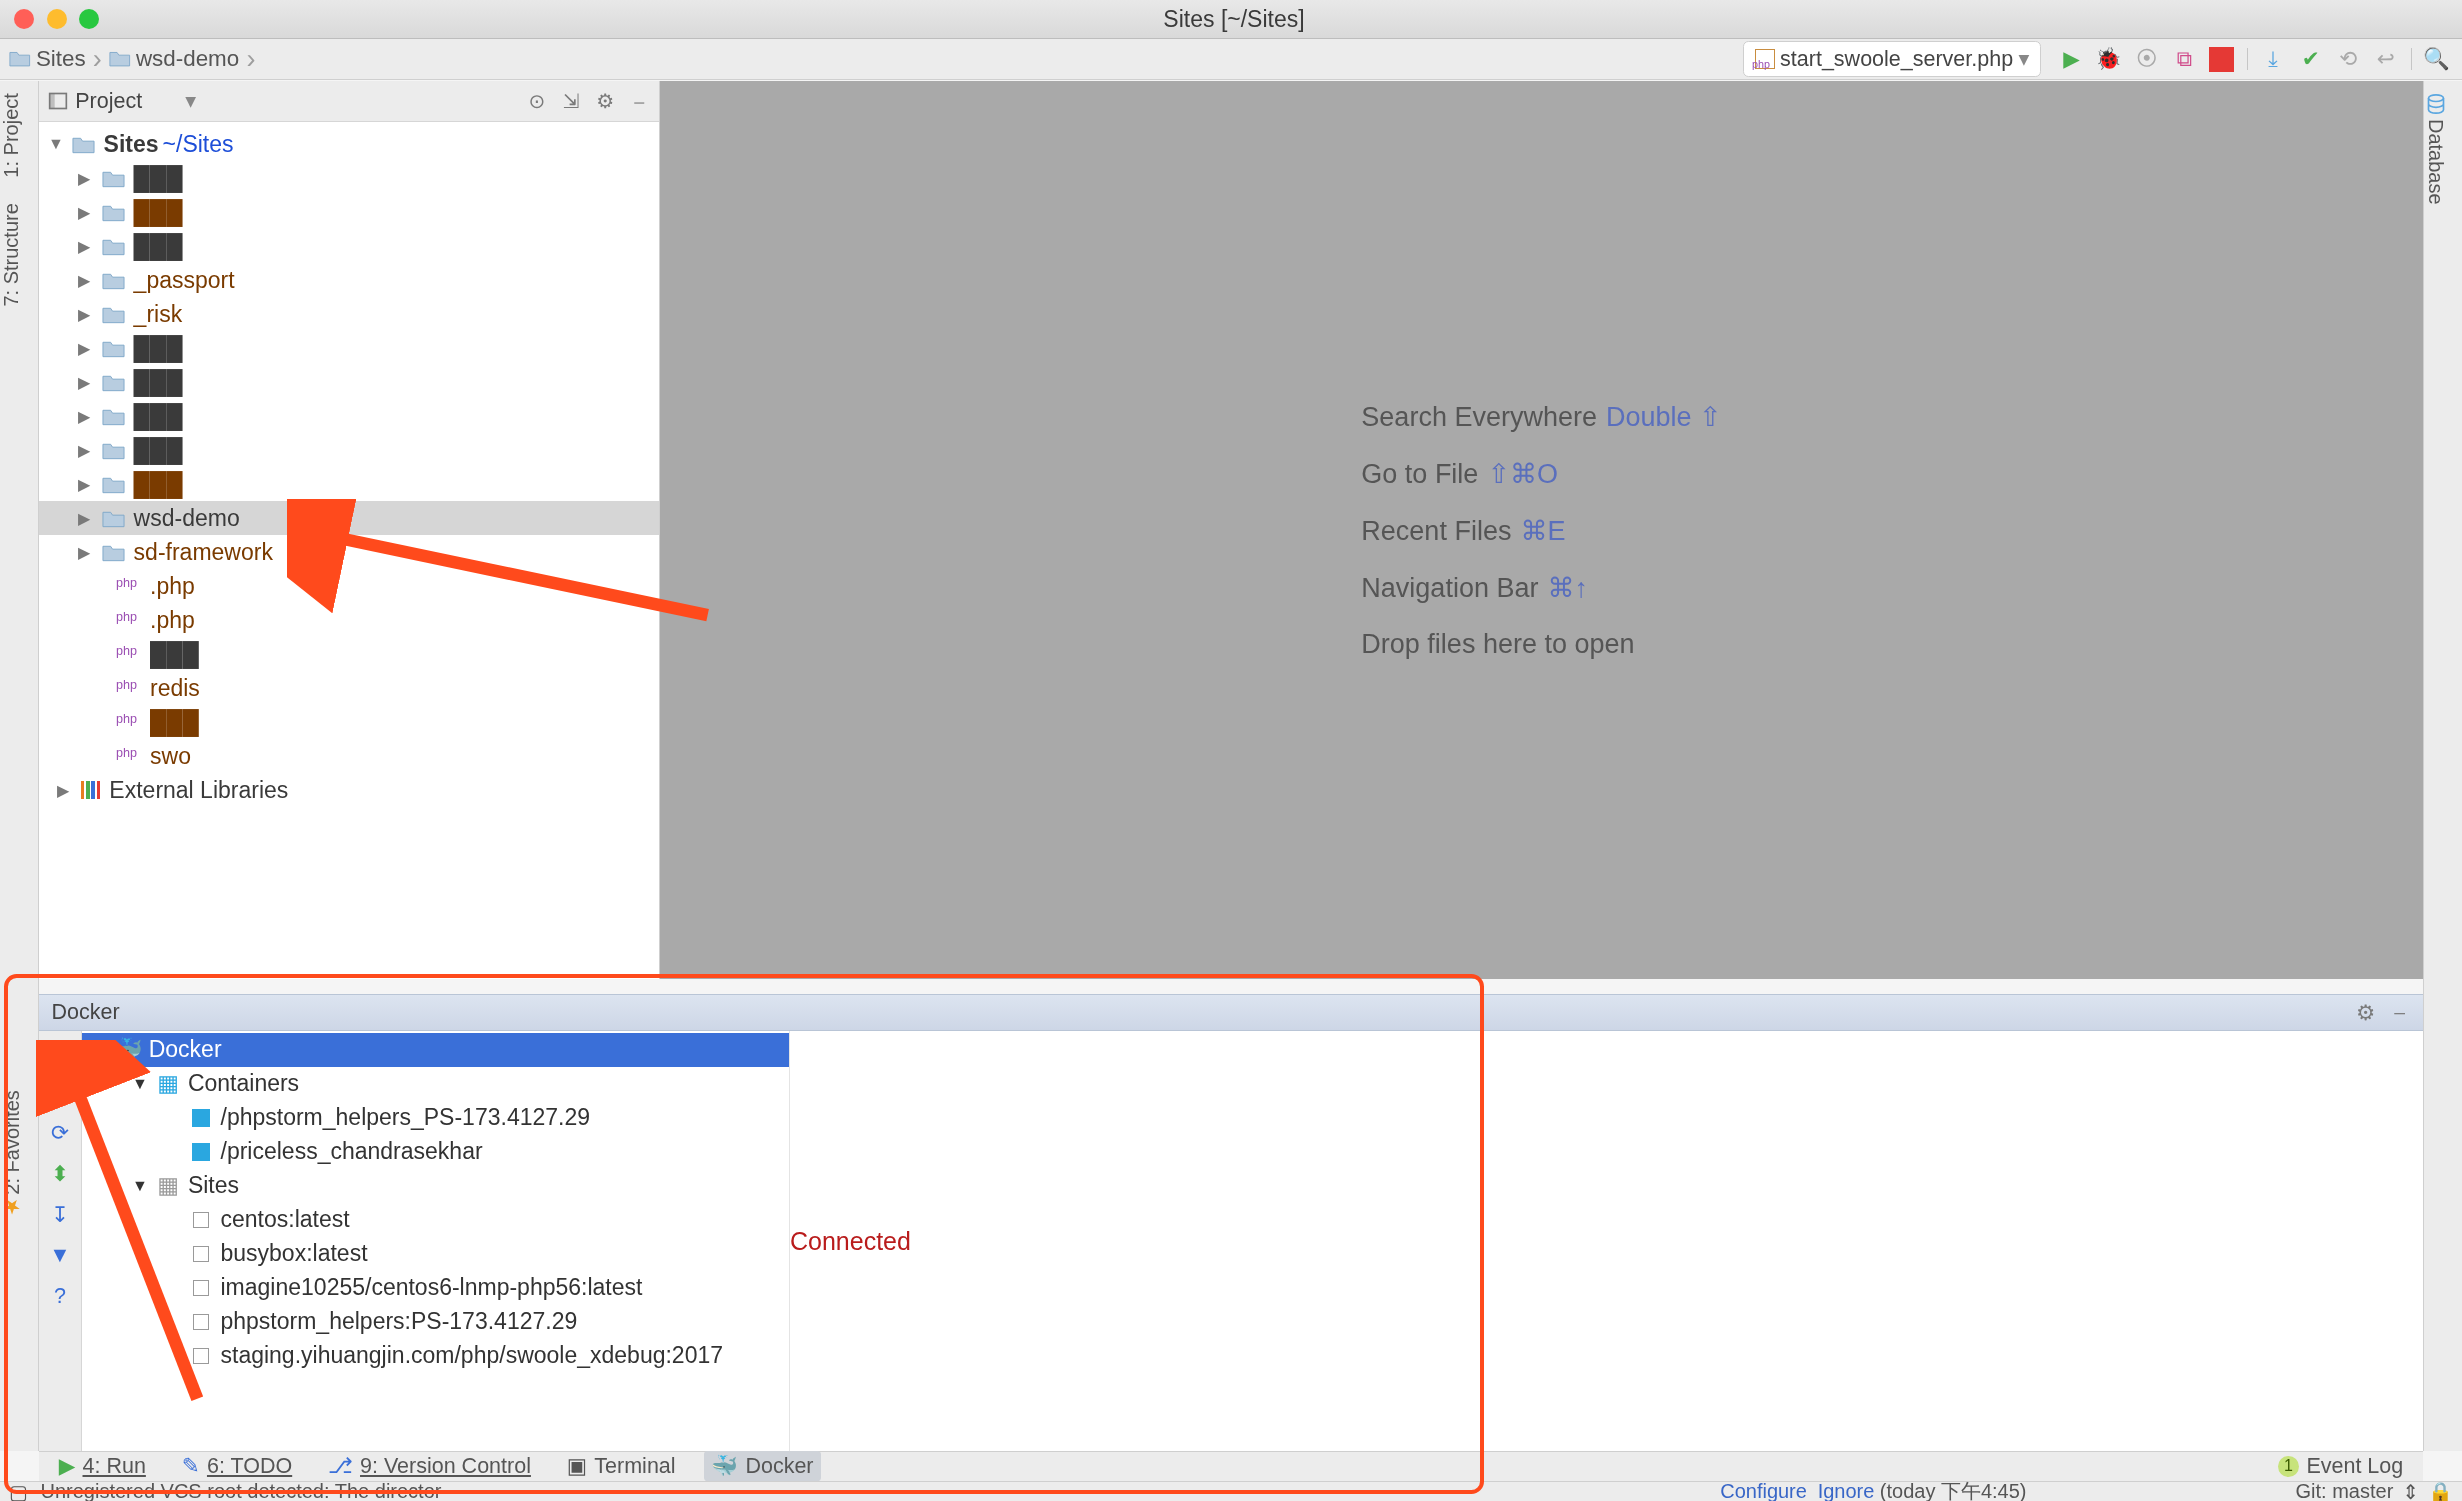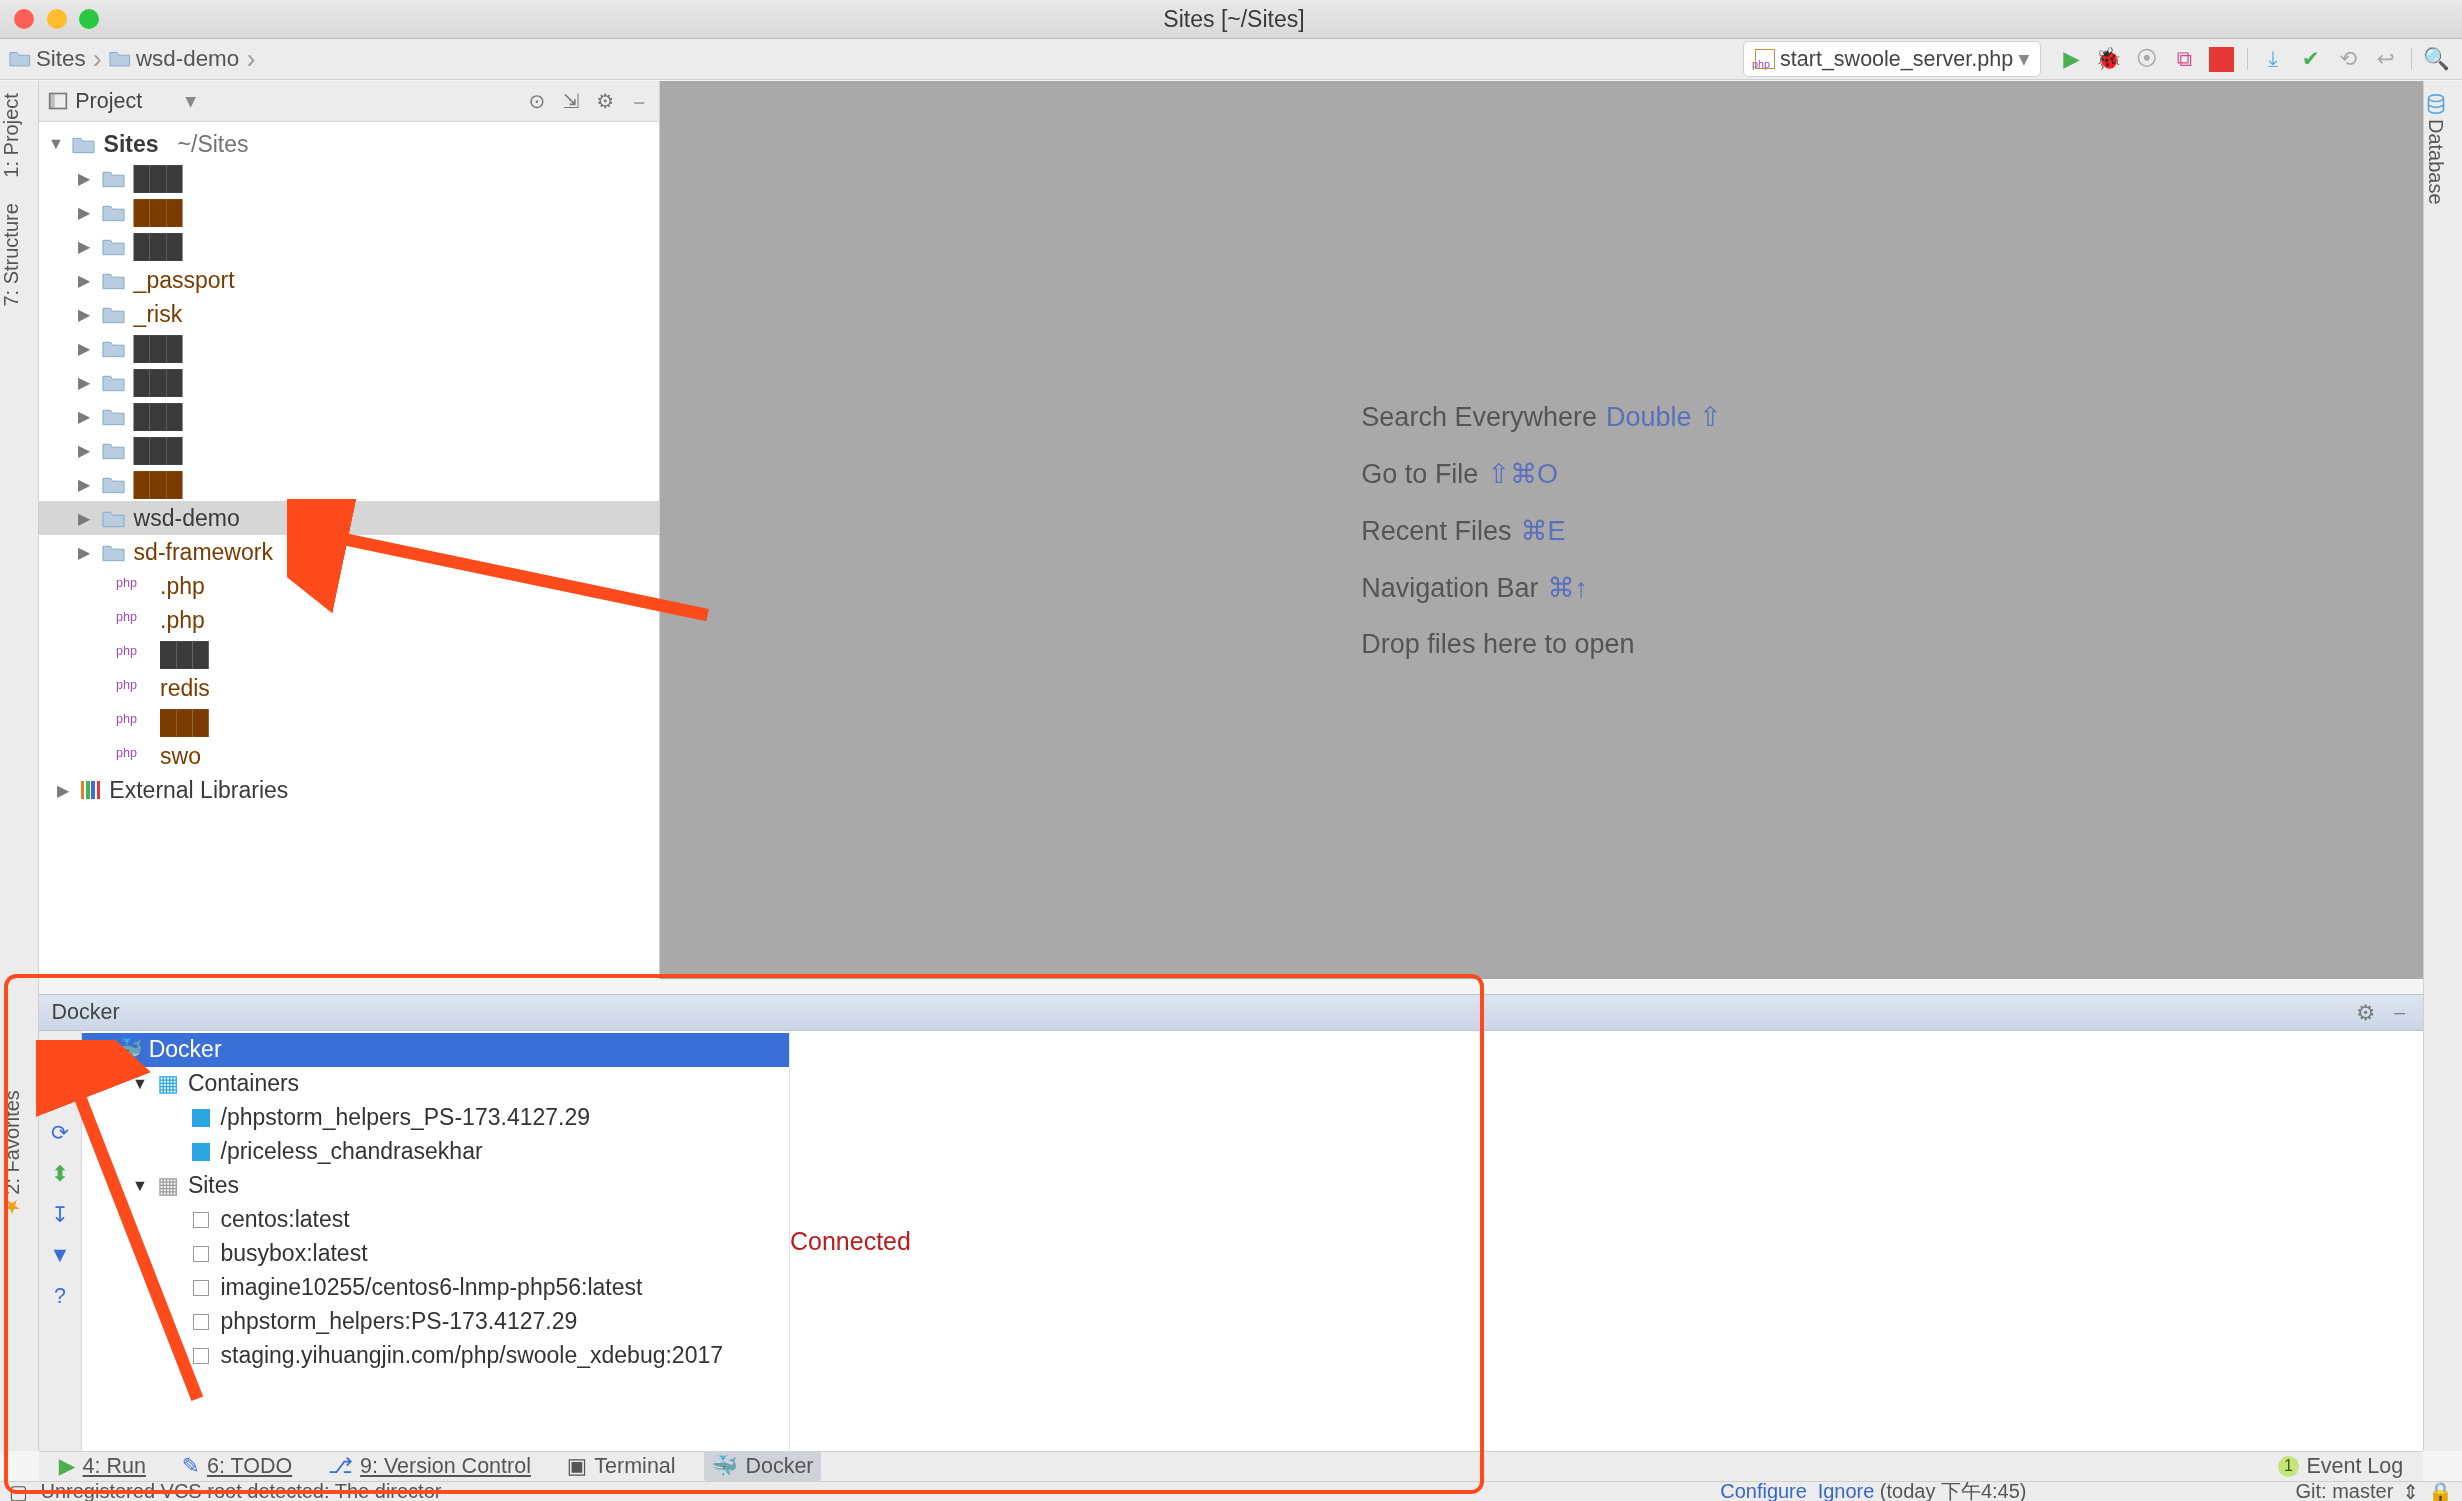--- a/index.html
+++ b/index.html
@@ -42,24 +42,24 @@
 .pp-header .spacer { flex:1; }
 .pp-header .hicons { display:flex; gap:12.6px; }
 .pp-header .hicons span { width:21.5px; height:21.5px; display:inline-flex; align-items:center; justify-content:center; color:#7a7a7a; font-size:20px; }
 .tree { flex:1; overflow:hidden; padding-top:5.4px; font-size:23px; color:#3a3a3a; }
 .tree .row { display:flex; align-items:center; height:34px; padding-left:9px; white-space:nowrap; }
 .tree .row.sel { background:#d6d6d6; }
 .tree .tri { width:20px; color:#7a7a7a; font-size:16px; margin-right:3.6px; }
 .tree .fld { width:23px; height:20px; margin-right:9px; display:inline-block; }
 .tree .fld svg { width:23px; height:20px; }
 .tree .name { }
-.tree .path { color:#737373; margin-left:19px; }
+.tree .path { color:#1d4ed8; margin-left:4px; }
 .tree .depth1 { padding-left:39px; }
 .tree .depth2 { padding-left:77px; }
-.phpbadge { font-size:12.6px; color:#9b4fb3; position:relative; top:-3.6px; margin-right:23px; }
+.phpbadge { font-size:12.6px; color:#9b4fb3; position:relative; top:-3.6px; margin-right:13px; }
 .libs-icon { display:inline-flex; gap:1.8px; margin-right:9px; }
 .libs-icon span { width:3.6px; height:18px; display:inline-block; }
 .dirty { color:#7a3b00; }
 
 
 .editor { position:absolute; top:81px; left:660px; right:39px; bottom:522px; background:#a9a9a9; display:flex; align-items:center; justify-content:center; }
 .empty { display:flex; flex-direction:column; gap:25px; font-size:27px; color:#555; }
 .empty .shortcut { color:#5a6fbd; margin-left:9px; }
 
 

